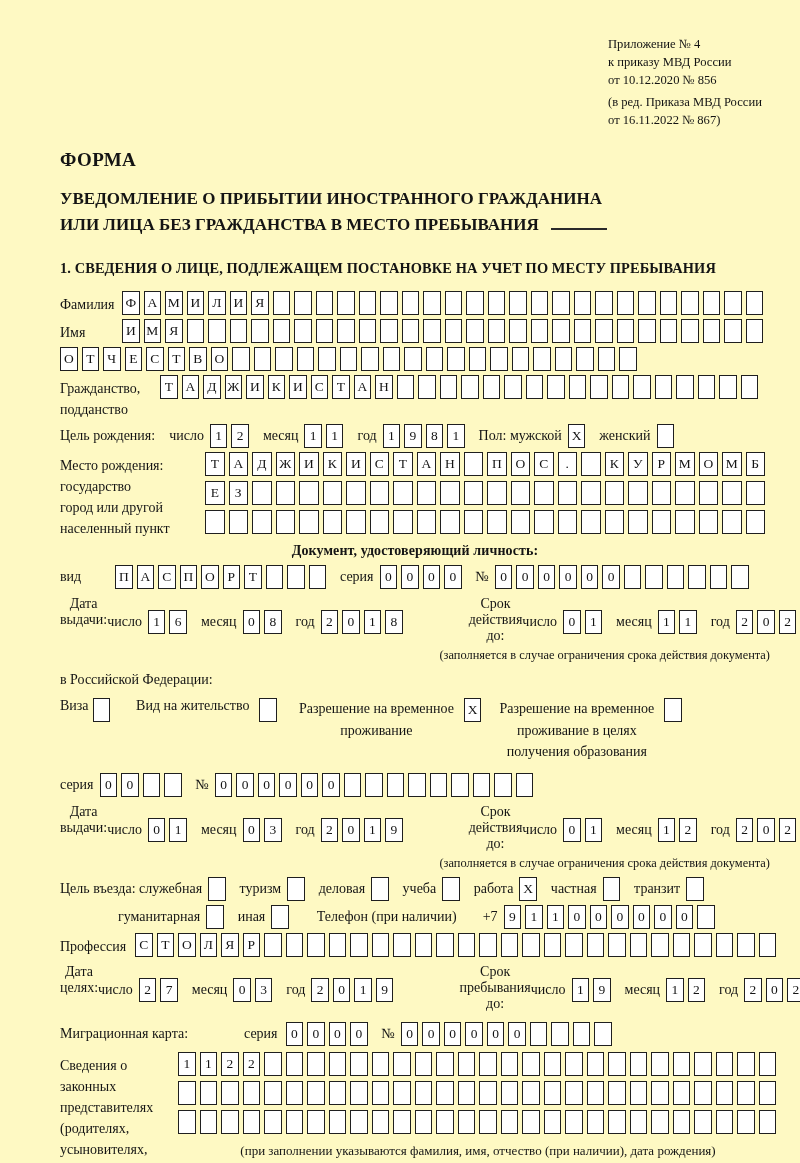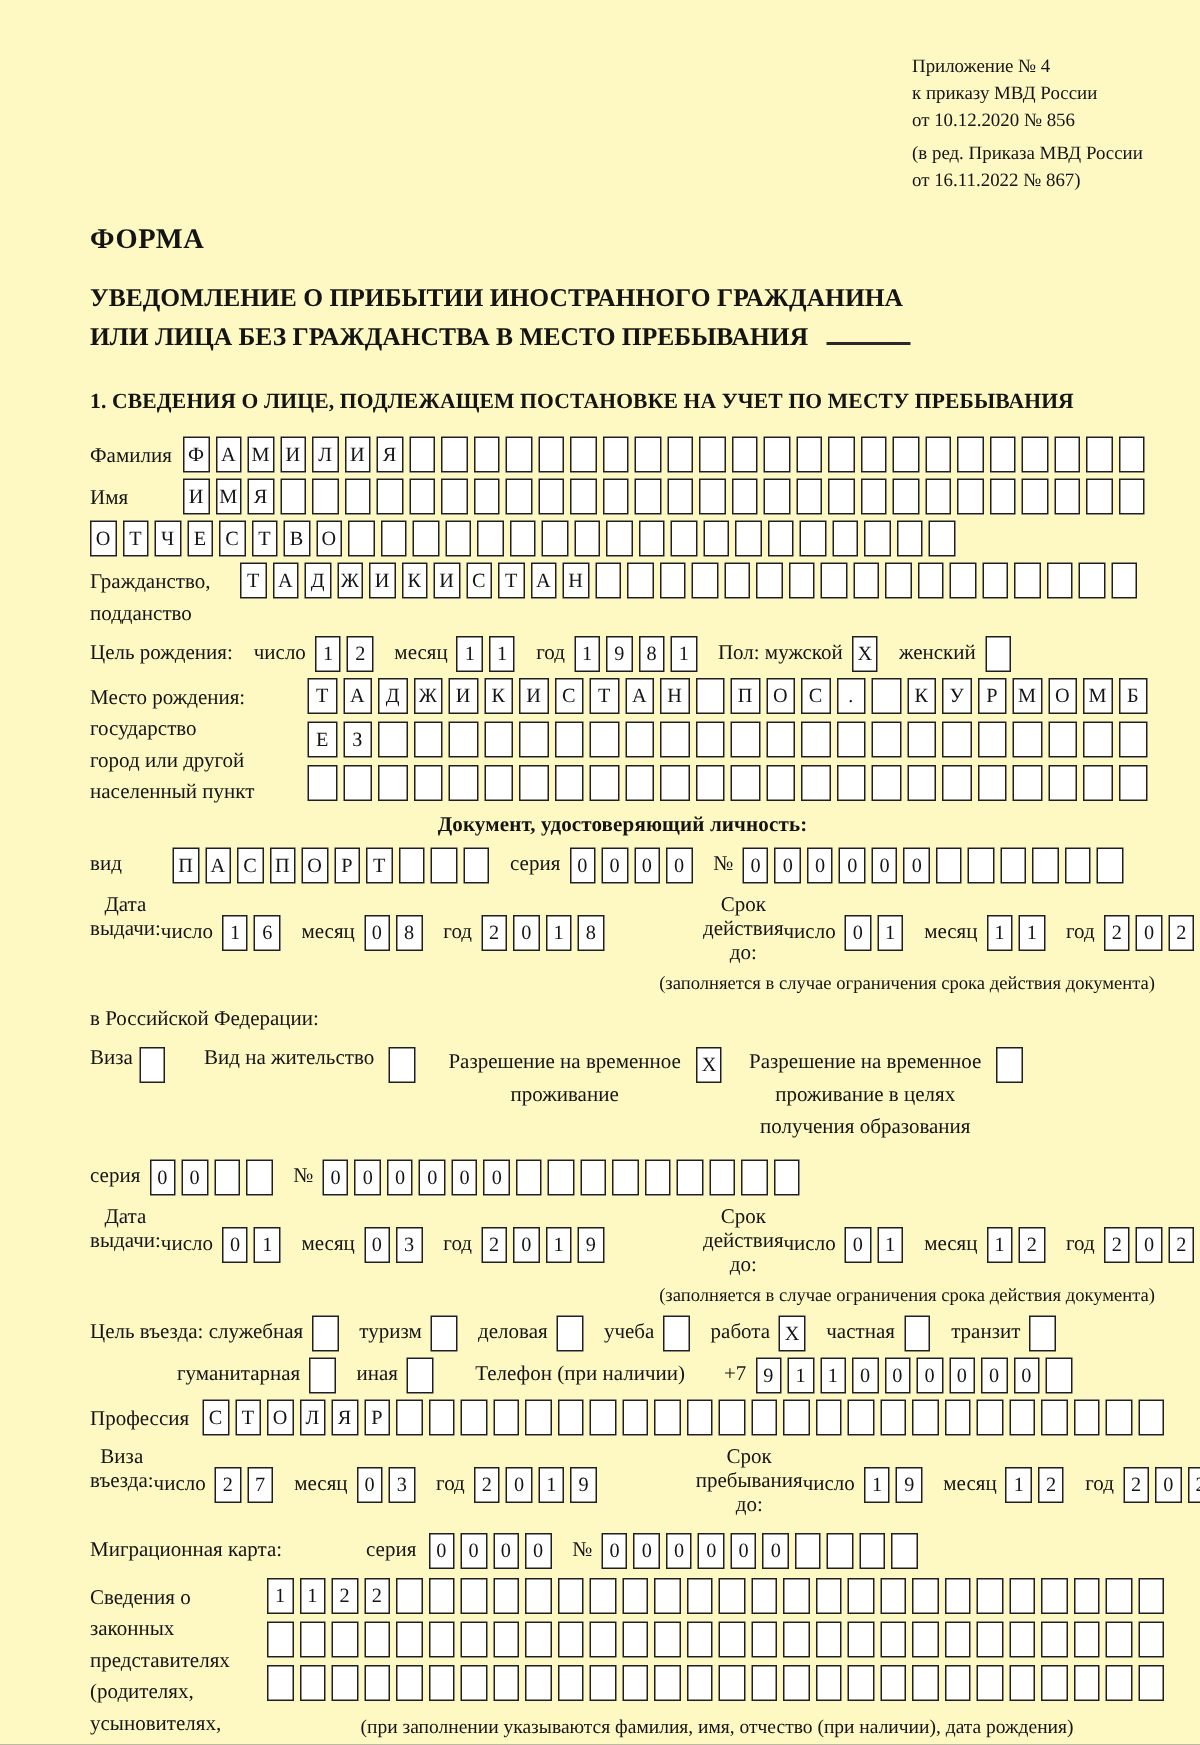--- a/index.html
+++ b/index.html
@@ -618,21 +618,21 @@
         <span class="cell"></span>
         <span class="cell"></span>
         <span class="cell"></span>
         <span class="cell"></span>
         <span class="cell"></span>
       </span>
   </div>
 
   <div class="dates">
     <div class="dcol left">
-      <div class="dcol-title">Виза въезда:</div>
+      <div class="dcol-title">Дата целях:</div>
       <div class="inrow">
         <span class="t mr6">число</span>
         <span class="cells">
             <span class="cell">2</span>
             <span class="cell">7</span>
           </span>
         <span class="t ml">месяц</span>
         <span class="cells">
             <span class="cell">0</span>
             <span class="cell">3</span>

